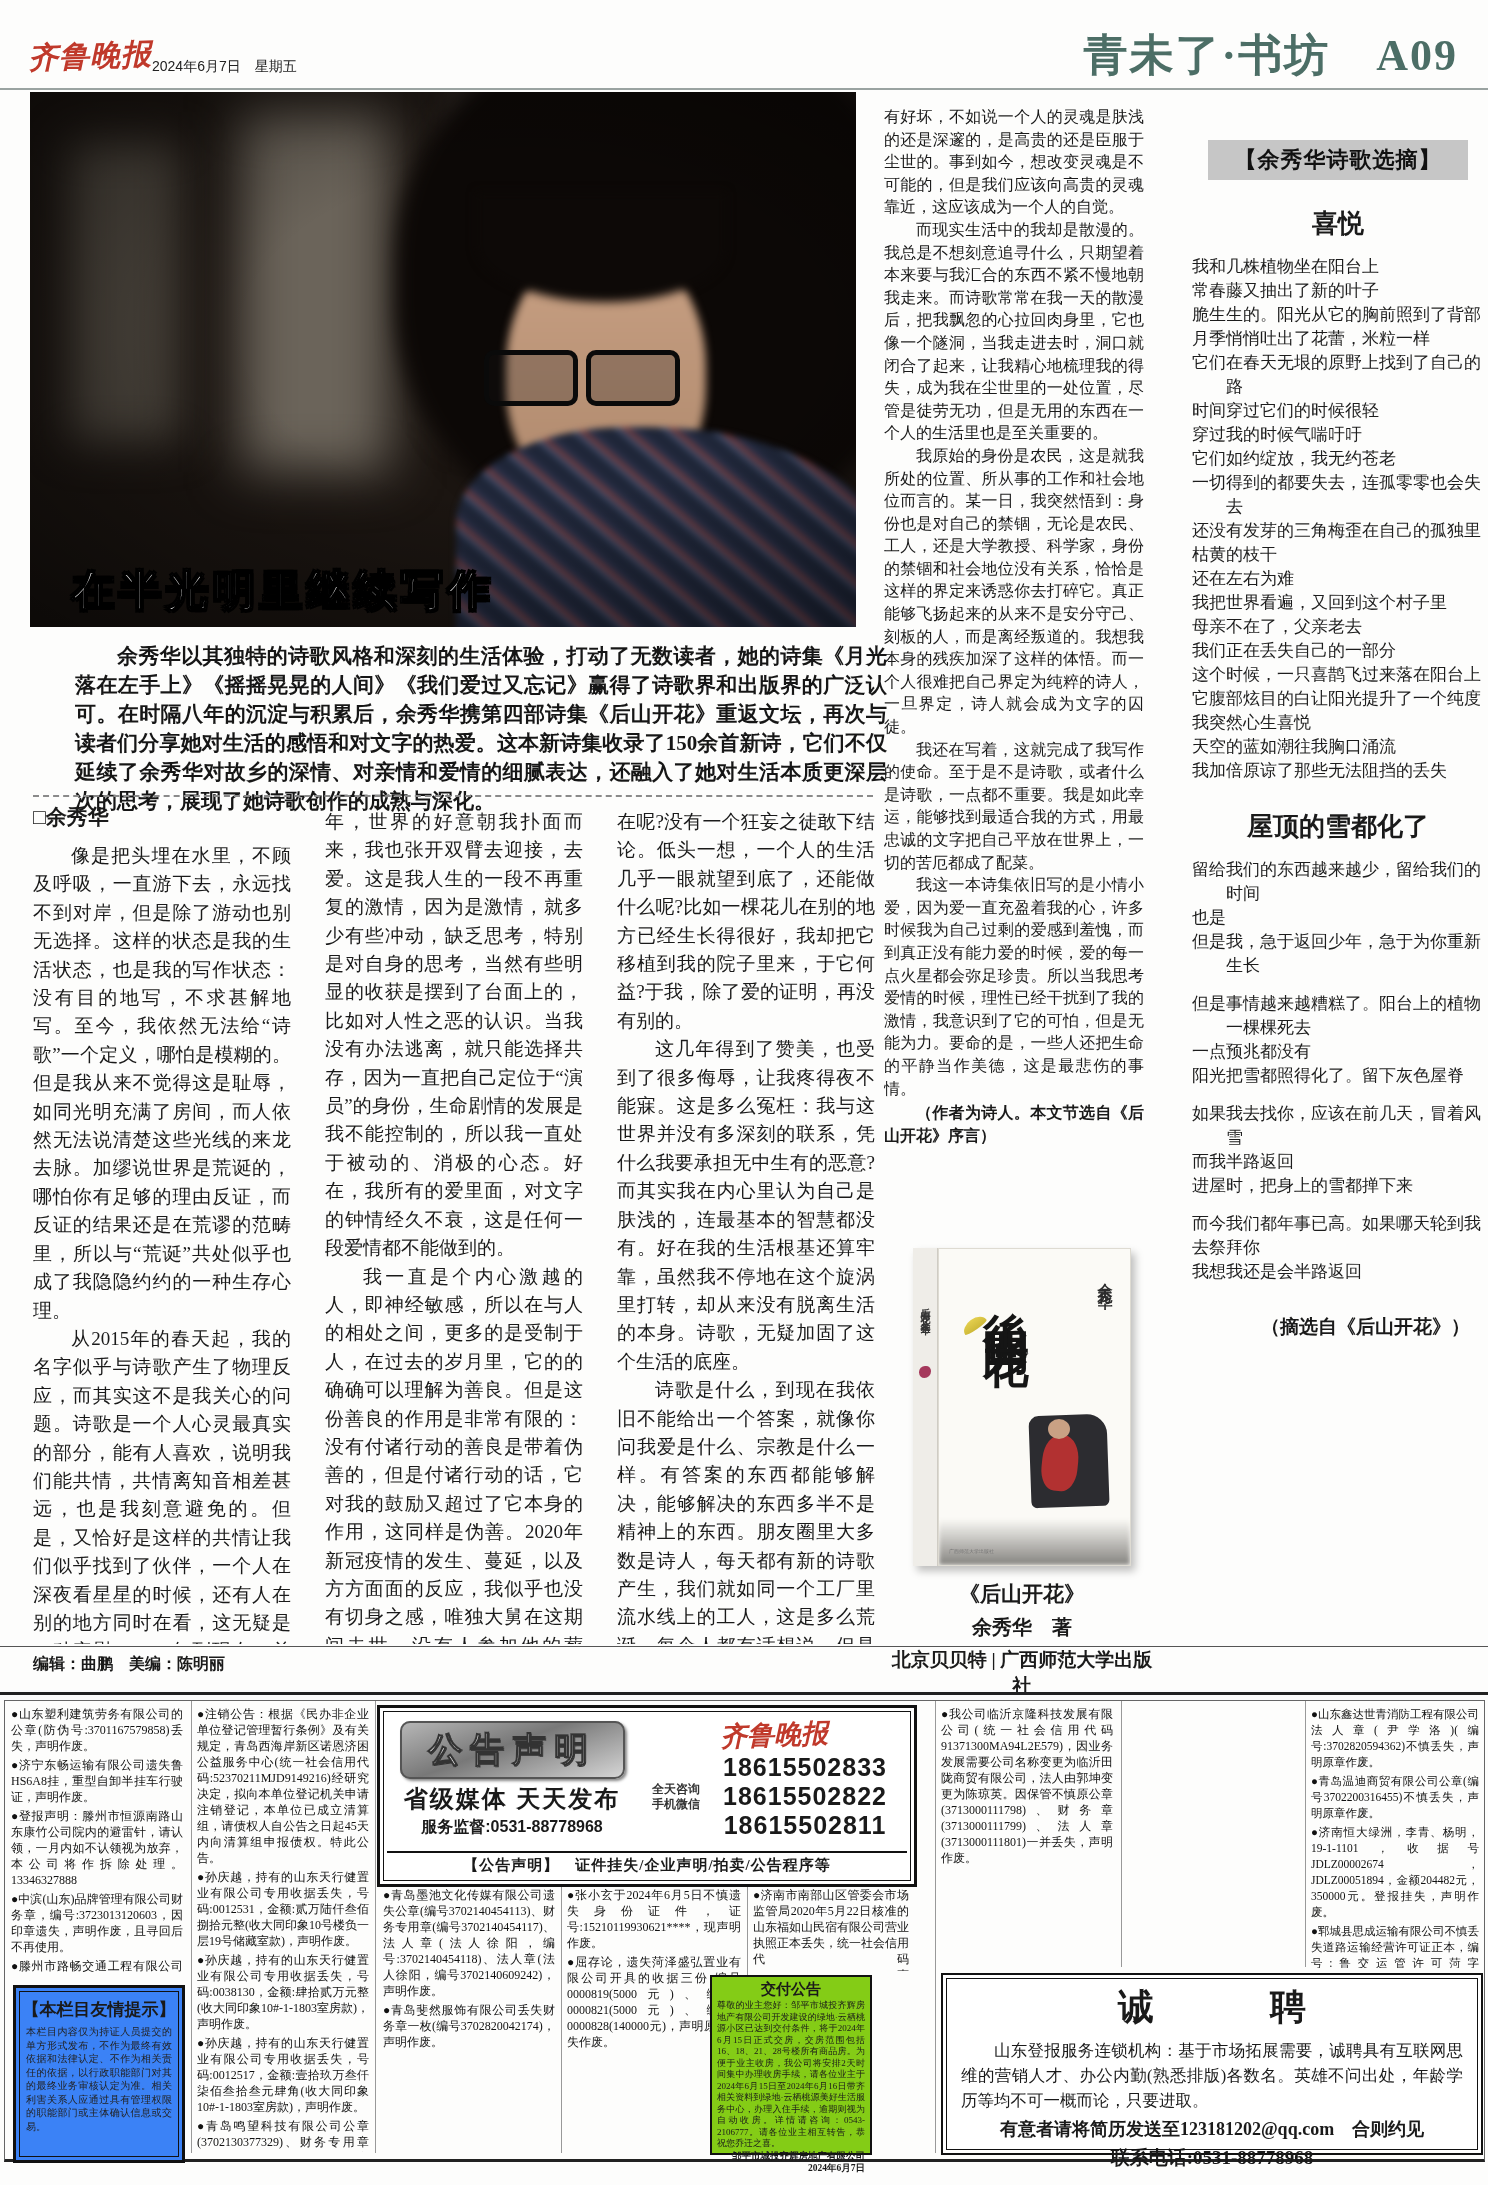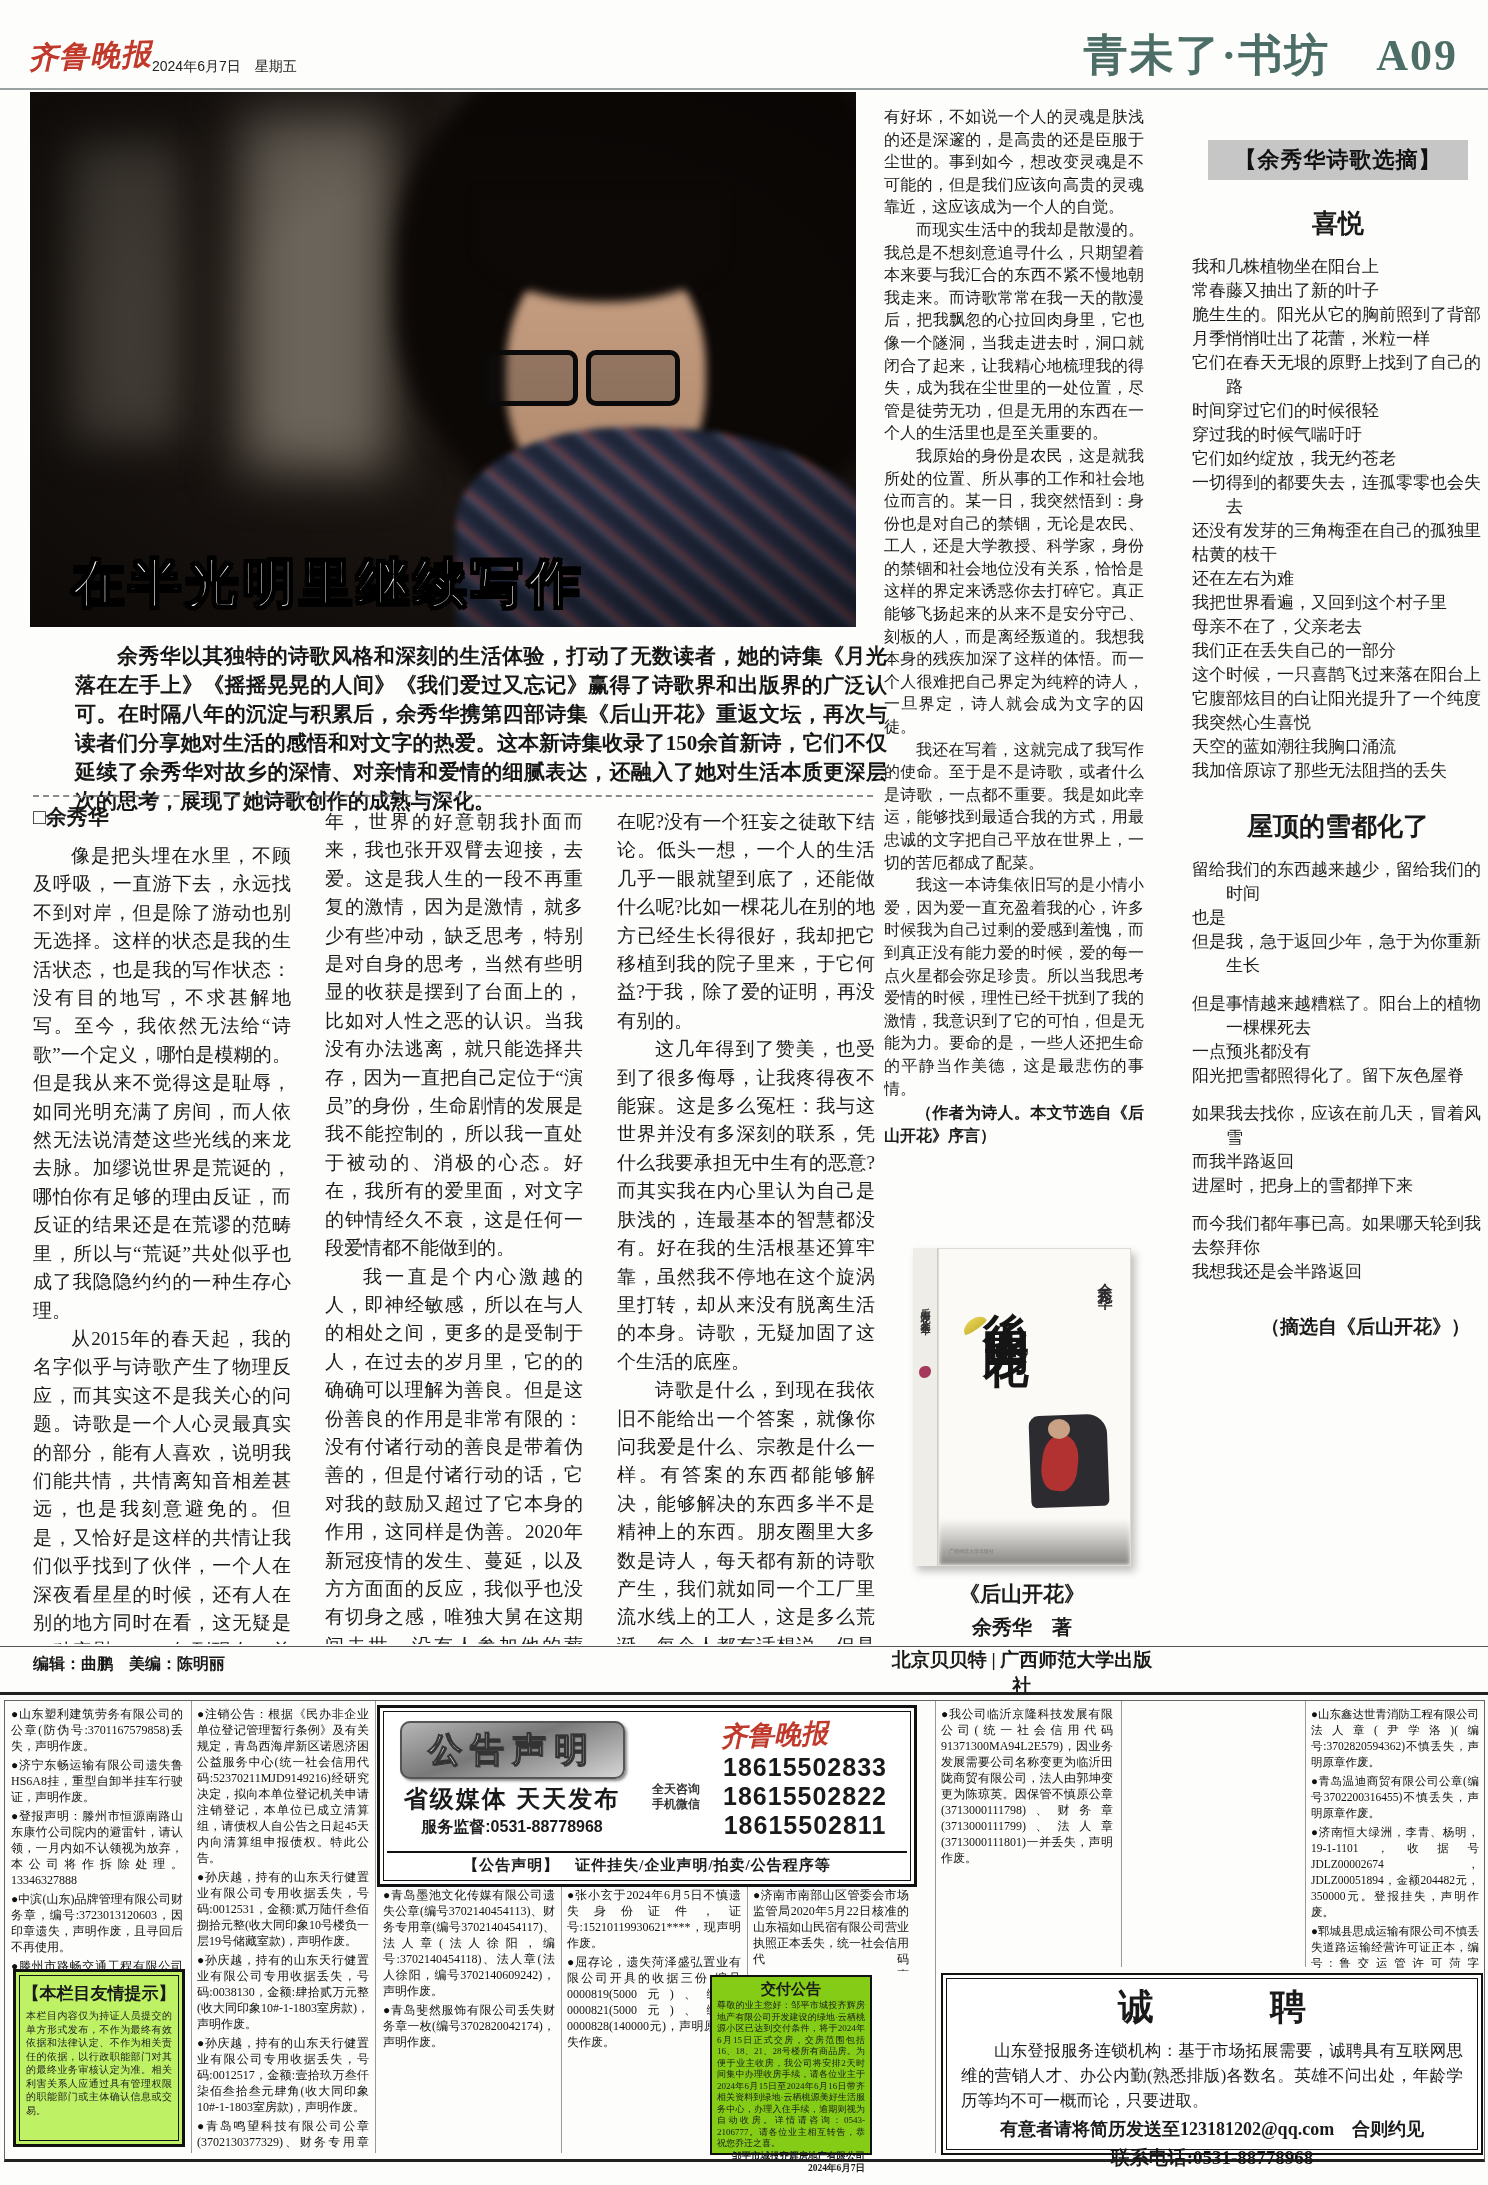--- a/index.html
+++ b/index.html
@@ -18,21 +18,21 @@
   .ph-win2{left:210px;top:20px;width:150px;height:360px;background:#6b645a;filter:blur(26px);}
   .ph-win3{left:430px;top:0;width:120px;height:330px;background:#57504a;filter:blur(24px);}
   .ph-hair{right:-60px;top:-70px;width:520px;height:520px;background:#0c0806;border-radius:46%;filter:blur(10px);}
   .ph-face{right:150px;top:150px;width:200px;height:260px;background:linear-gradient(#c9a184,#ae886c);border-radius:48% 48% 44% 44%;filter:blur(4px);}
   .ph-fringe{right:130px;top:100px;width:250px;height:110px;background:#0d0907;border-radius:0 0 48% 52%;filter:blur(5px);}
   .ph-glass1{right:278px;top:258px;width:84px;height:46px;border:5px solid #0a0a0a;border-radius:10px;background:rgba(20,20,25,.25);}
   .ph-glass2{right:176px;top:258px;width:84px;height:46px;border:5px solid #0a0a0a;border-radius:10px;background:rgba(20,20,25,.25);}
   .ph-shirt{right:-30px;bottom:-40px;width:430px;height:240px;border-radius:40% 55% 0 0;filter:blur(3px);
     background:repeating-linear-gradient(40deg,#1f2638 0 14px,#3a4763 14px 19px,#6e3a3d 19px 24px,#2a3048 24px 30px);}
   .ph-vig{left:0;top:0;width:100%;height:100%;background:radial-gradient(ellipse at 60% 45%,rgba(0,0,0,0) 40%,rgba(0,0,0,.55) 100%);}
-  #headline{position:absolute;left:42px;bottom:8px;font-size:52px;font-weight:900;color:#fff;letter-spacing:5px;
+  #headline{position:absolute;left:42px;bottom:8px;font-size:42px;font-weight:900;color:#fff;letter-spacing:5px;
     -webkit-text-stroke:1.5px #000;text-shadow:2px 2px 0 #000,-2px 2px 0 #000,2px -2px 0 #000,-2px -2px 0 #000;}
   
   #intro{position:absolute;left:56px;top:642px;width:812px;font-size:21px;font-weight:bold;line-height:29px;
     text-align:justify;text-indent:2em;color:#161616;margin-left:19px;}
   #intro-rule{position:absolute;left:33px;top:795px;width:840px;border-top:2px dashed #8a8a8a;}
   #byline{position:absolute;left:33px;top:803px;font-size:21px;font-weight:bold;}
   .acol{position:absolute;text-align:justify;overflow:hidden;}
   .acol .para{text-indent:2em;margin:0;}
   .acol .para.cont{text-indent:0;}
   #col1{left:33px;top:842px;width:258px;height:802px;font-size:19px;line-height:28.4px;}
@@ -93,21 +93,21 @@
   #gg-btn span{font-size:34px;font-weight:900;color:#fff;letter-spacing:8px;-webkit-text-stroke:1px #333;text-shadow:1px 1px 0 #333;}
   #gg-sub1{text-align:center;font-size:24px;font-weight:900;letter-spacing:2px;font-family:"Liberation Sans",sans-serif;}
   #gg-sub2{text-align:center;font-size:16px;font-weight:900;font-family:"Liberation Sans",sans-serif;margin-top:2px;}
   #gg-right{position:absolute;right:4px;top:2px;width:258px;}
   #gg-brand{text-align:center;color:#c0392b;font-weight:900;font-style:italic;font-size:27px;transform:rotate(-2deg);}
   #gg-phones-row{display:flex;align-items:center;}
   #gg-side{width:62px;font-size:12px;font-weight:bold;color:#333;line-height:15px;text-align:center;}
   #gg-phones{flex:1;text-align:center;font-family:"Liberation Sans",sans-serif;font-weight:900;font-size:25px;line-height:29px;letter-spacing:1px;}
   #gg-bottom{position:absolute;left:0;right:0;bottom:0;border-top:2px solid #111;padding:3px 4px 2px;font-size:15px;font-weight:900;text-align:center;letter-spacing:1px;}
   
-  #notice-box{position:absolute;left:8px;top:268px;width:166px;height:172px;border:3px solid #111;outline:1px solid #111;outline-offset:-7px;background:#bef264;}
+  #notice-box{position:absolute;left:8px;top:284px;width:166px;height:172px;border:3px solid #111;outline:1px solid #111;outline-offset:-7px;background:#3b82f6;}
   #notice-title{text-align:center;font-size:17px;font-weight:900;margin:10px 0 4px;}
   #notice-body{padding:0 10px;font-size:10px;line-height:13.5px;text-align:justify;color:#222;}
   
   #jf-box{position:absolute;left:705px;top:274px;width:158px;height:176px;border:2px solid #111;background:#84cc16;}
   #jf-title{text-align:center;font-weight:900;font-size:15px;margin-top:3px;}
   #jf-body{padding:1px 5px 0;font-size:9px;line-height:11.5px;text-align:justify;}
   #jf-sign{padding:0 5px;font-size:9.5px;font-weight:bold;text-align:right;line-height:12px;}
   
   #cp-box{position:absolute;left:936px;top:272px;width:538px;height:178px;border:2px solid #111;outline:1px solid #111;outline-offset:-6px;background:#fff;}
   #cp-title{text-align:center;font-size:36px;font-weight:900;letter-spacing:40px;text-indent:40px;margin-top:8px;}

